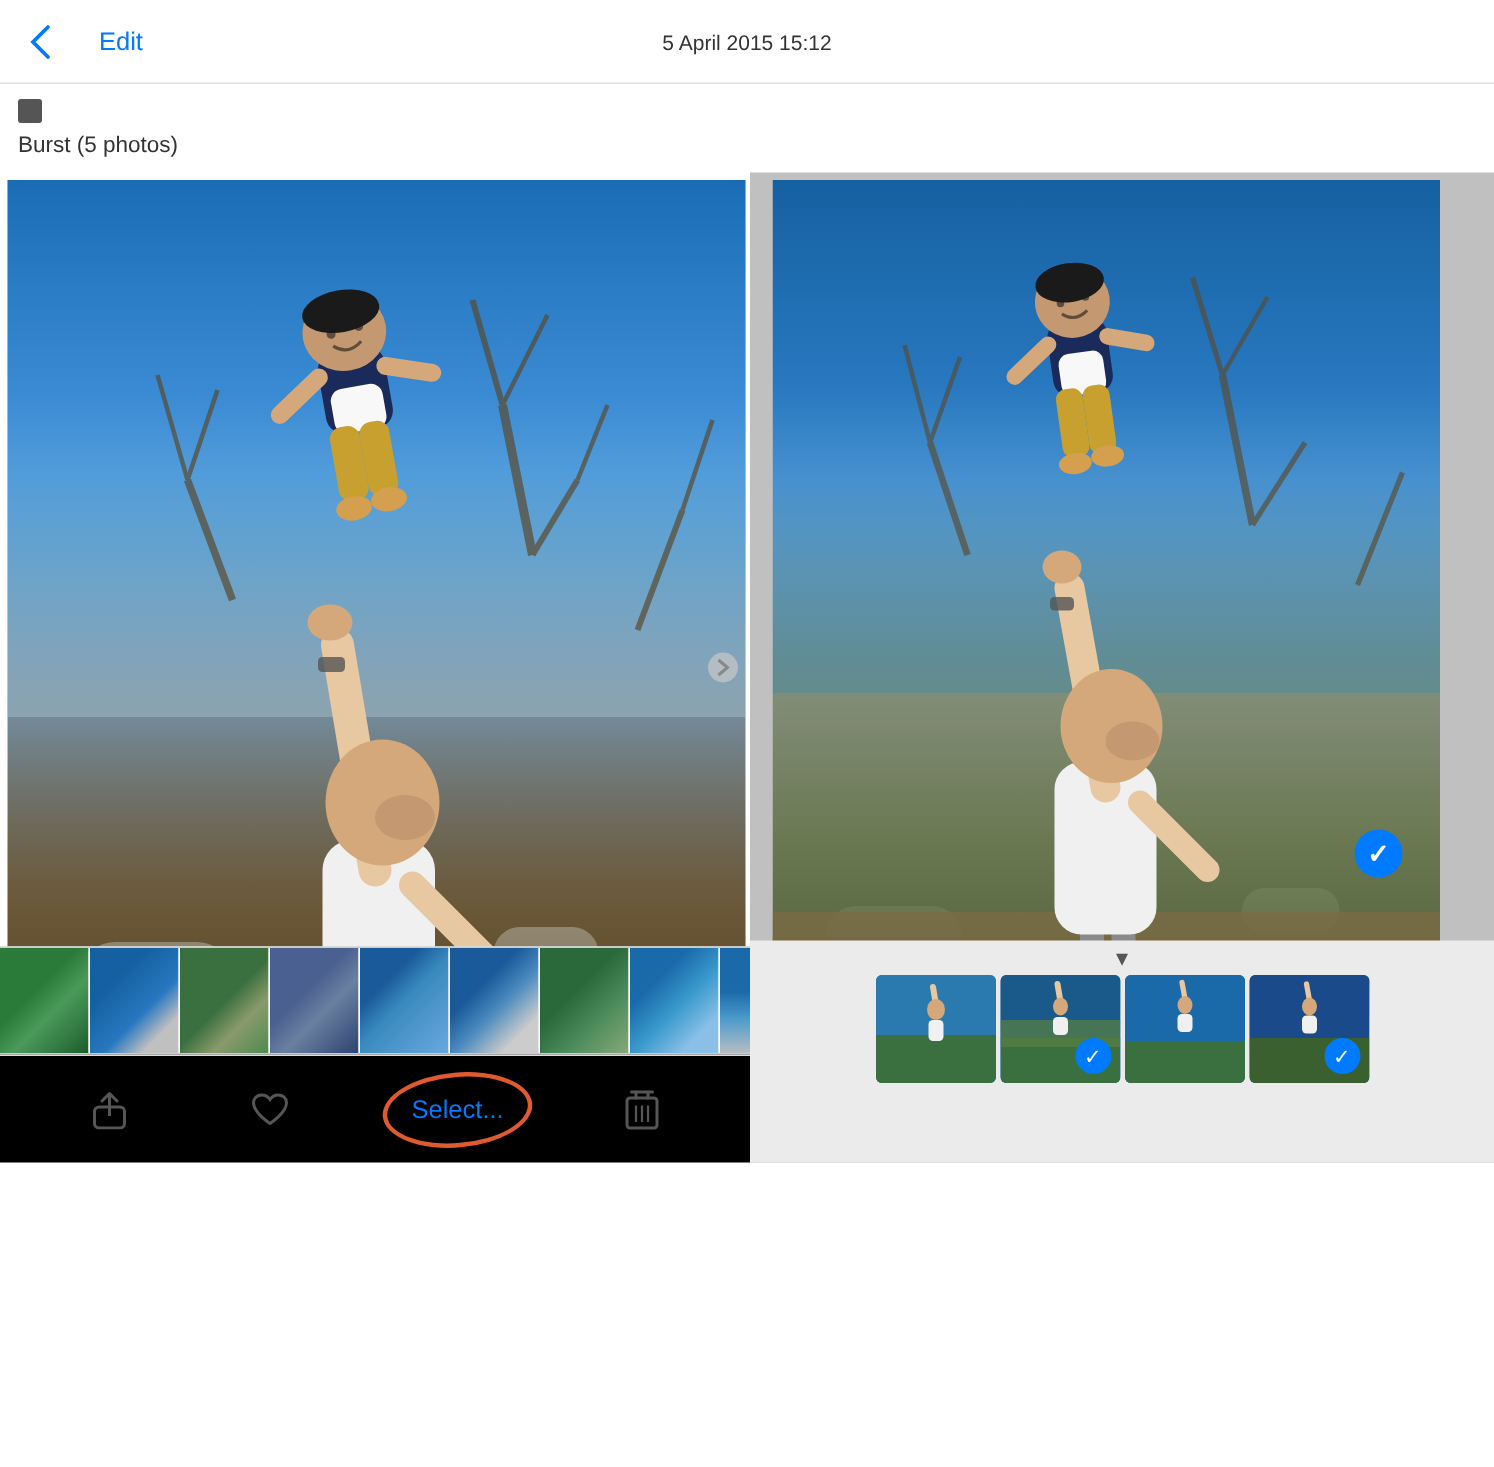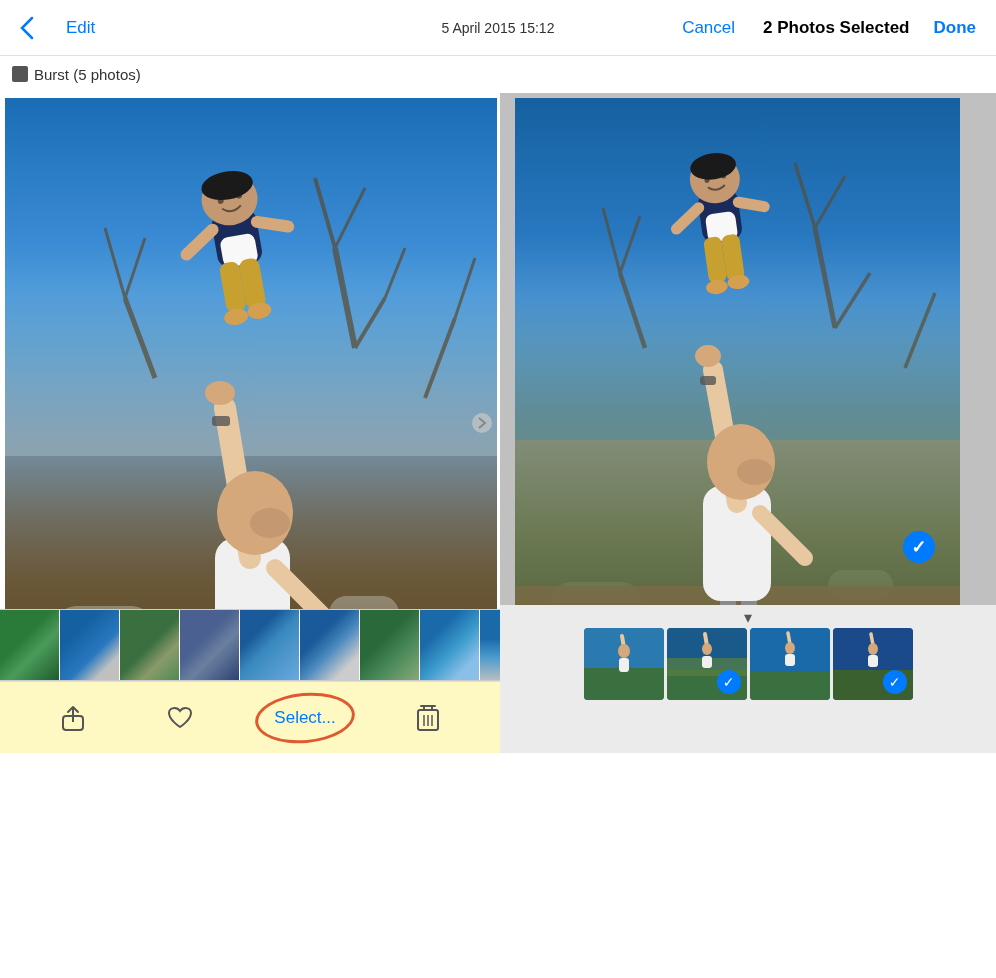--- a/index.html
+++ b/index.html
@@ -81,20 +81,21 @@
     }
 
     
     .burst-label {
       display: flex;
       align-items: flex-start;
       padding: 10px 12px;
       font-size: 15px;
       color: #333;
       gap: 6px;
+      flex-direction: column;
     }
 
     .burst-icon {
       width: 16px;
       height: 16px;
       background: #555;
       border-radius: 2px;
       display: inline-block;
       flex-shrink: 0;
     }
@@ -279,21 +280,21 @@
     .thumb-7 { background: linear-gradient(135deg, #2a6a3a 40%, #4a8a5a 65%, #8aaa7a 100%); }
     .thumb-8 { background: linear-gradient(135deg, #1a6aaa 30%, #3a9acc 55%, #8ac0e8 80%); }
     .thumb-9 { background: linear-gradient(180deg, #1a6aaa 40%, #4a9acc 65%, #c0c0c0 100%); }
 
     
     .action-toolbar {
       display: flex;
       justify-content: space-around;
       align-items: center;
       height: 72px;
-      background: #fef9c3;
+      background: #000000;
       border-top: 1px solid #ddd;
       padding: 0 20px;
     }
 
     .toolbar-btn {
       display: flex;
       flex-direction: column;
       align-items: center;
       cursor: pointer;
       color: #007aff;
@@ -386,25 +387,20 @@
   <div class="nav-back">
     <svg width="14" height="24" viewBox="0 0 14 24">
       <polyline points="12,2 2,12 12,22" stroke="#007aff" stroke-width="2.5" fill="none" stroke-linecap="round"></polyline>
     </svg>
   </div>
 
   <div class="nav-edit">Edit</div>
 
   <div class="nav-date">5 April 2015  15:12</div>
 
-  <div class="nav-right-section">
-    <div class="nav-cancel">Cancel</div>
-    <div class="nav-selection-title">2 Photos Selected</div>
-    <div class="nav-done">Done</div>
-  </div>
 </div>
 
 <div class="burst-label">
   <span class="burst-icon"></span>
   <span>Burst (5 photos)</span>
 </div>
 
 <div class="main-content">
 
   <div class="left-panel">

